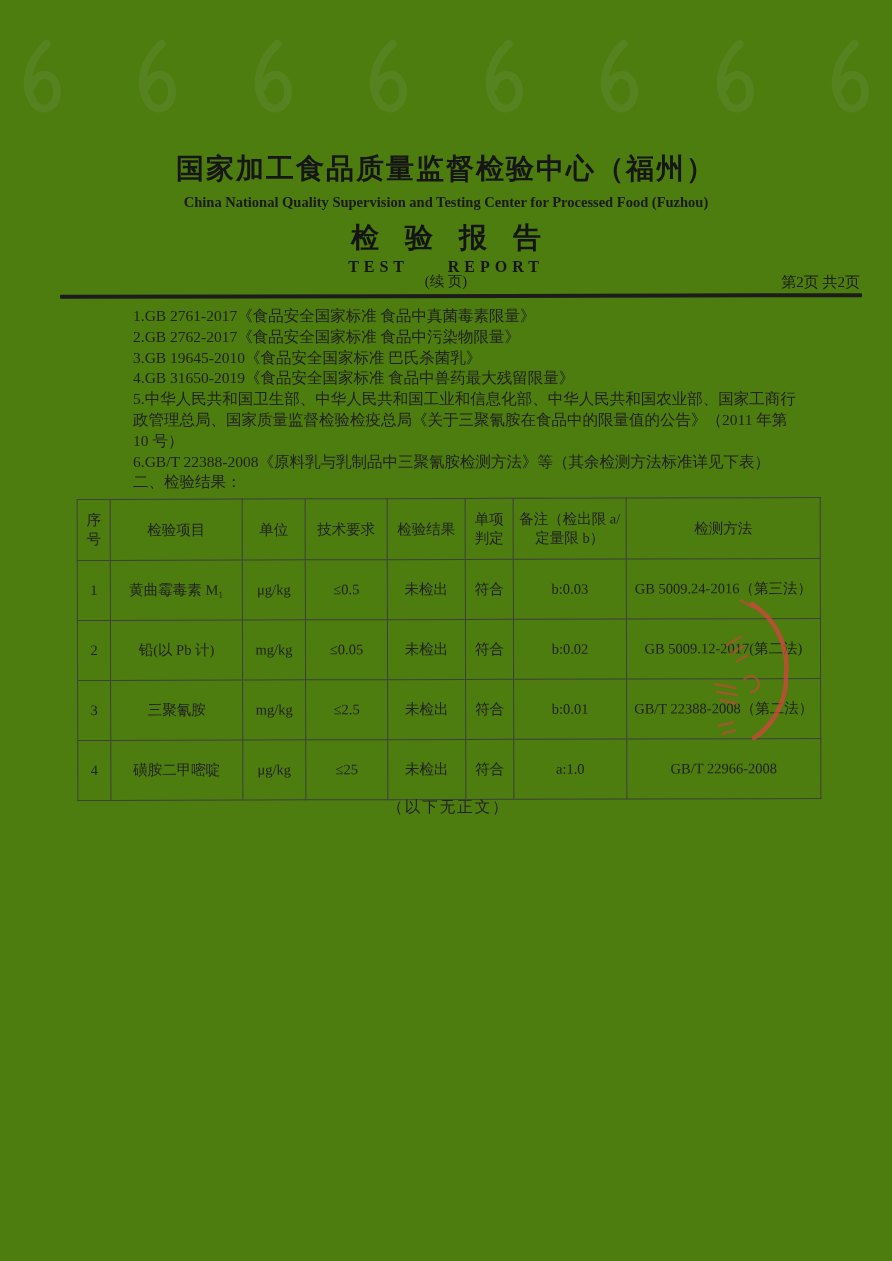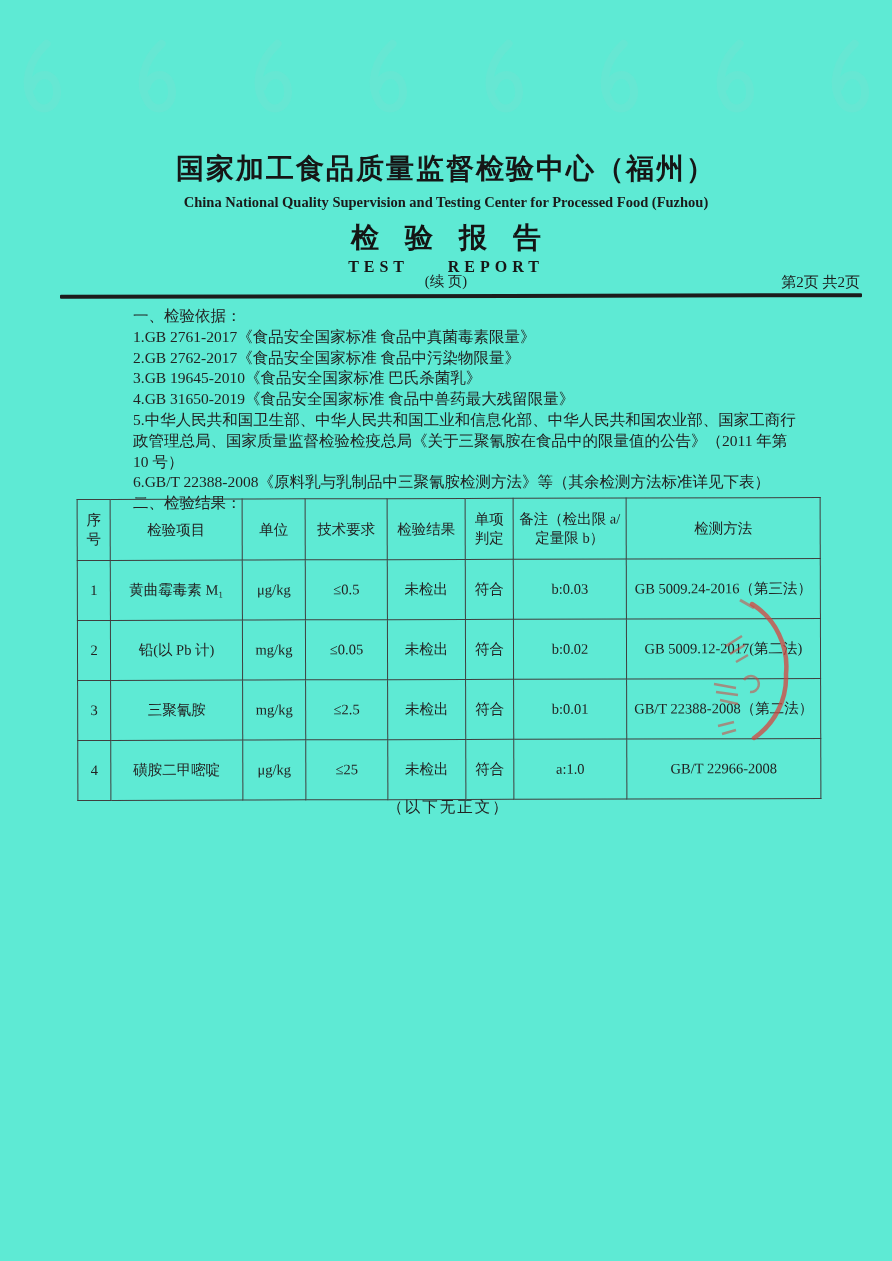--- a/index.html
+++ b/index.html
@@ -1,20 +1,20 @@
 <!DOCTYPE html>
 <html><head>
 <meta charset="utf-8">
 <style>
   html,body{margin:0;padding:0;background:#e8e8e8;}
   .page{
     position:relative;
     width:892px;height:1261px;
     margin:0 auto;
-    background:#5eead4;
+    background:#4d7c0f;
     overflow:hidden;
     font-family:"Liberation Serif","DejaVu Serif",serif;
     color:#1e1e1e;
   }
   
   .ghost-row{
     position:absolute;left:0;top:38px;width:892px;height:90px;
     display:flex;justify-content:space-between;padding:0 14px;
     box-sizing:border-box;pointer-events:none;
   }
@@ -116,21 +116,20 @@
   </div>
 
   <div class="meta-row">
     <span class="cont-note">(续 页)</span>
     <span class="page-ind">第2页 共2页</span>
   </div>
 
   <div class="hrule"></div>
 
   <div class="body-text">
-    <p>一、检验依据：</p>
     <div id="basis-list">
         <p class="basis-item">1.GB 2761-2017《食品安全国家标准 食品中真菌毒素限量》</p>
         <p class="basis-item">2.GB 2762-2017《食品安全国家标准 食品中污染物限量》</p>
         <p class="basis-item">3.GB 19645-2010《食品安全国家标准 巴氏杀菌乳》</p>
         <p class="basis-item">4.GB 31650-2019《食品安全国家标准 食品中兽药最大残留限量》</p>
         <p class="basis-item">5.中华人民共和国卫生部、中华人民共和国工业和信息化部、中华人民共和国农业部、国家工商行政管理总局、国家质量监督检验检疫总局《关于三聚氰胺在食品中的限量值的公告》（2011 年第 10 号）</p>
         <p class="basis-item">6.GB/T 22388-2008《原料乳与乳制品中三聚氰胺检测方法》等（其余检测方法标准详见下表）</p>
       </div>
     <p class="results-heading">二、检验结果：</p>
   </div>

